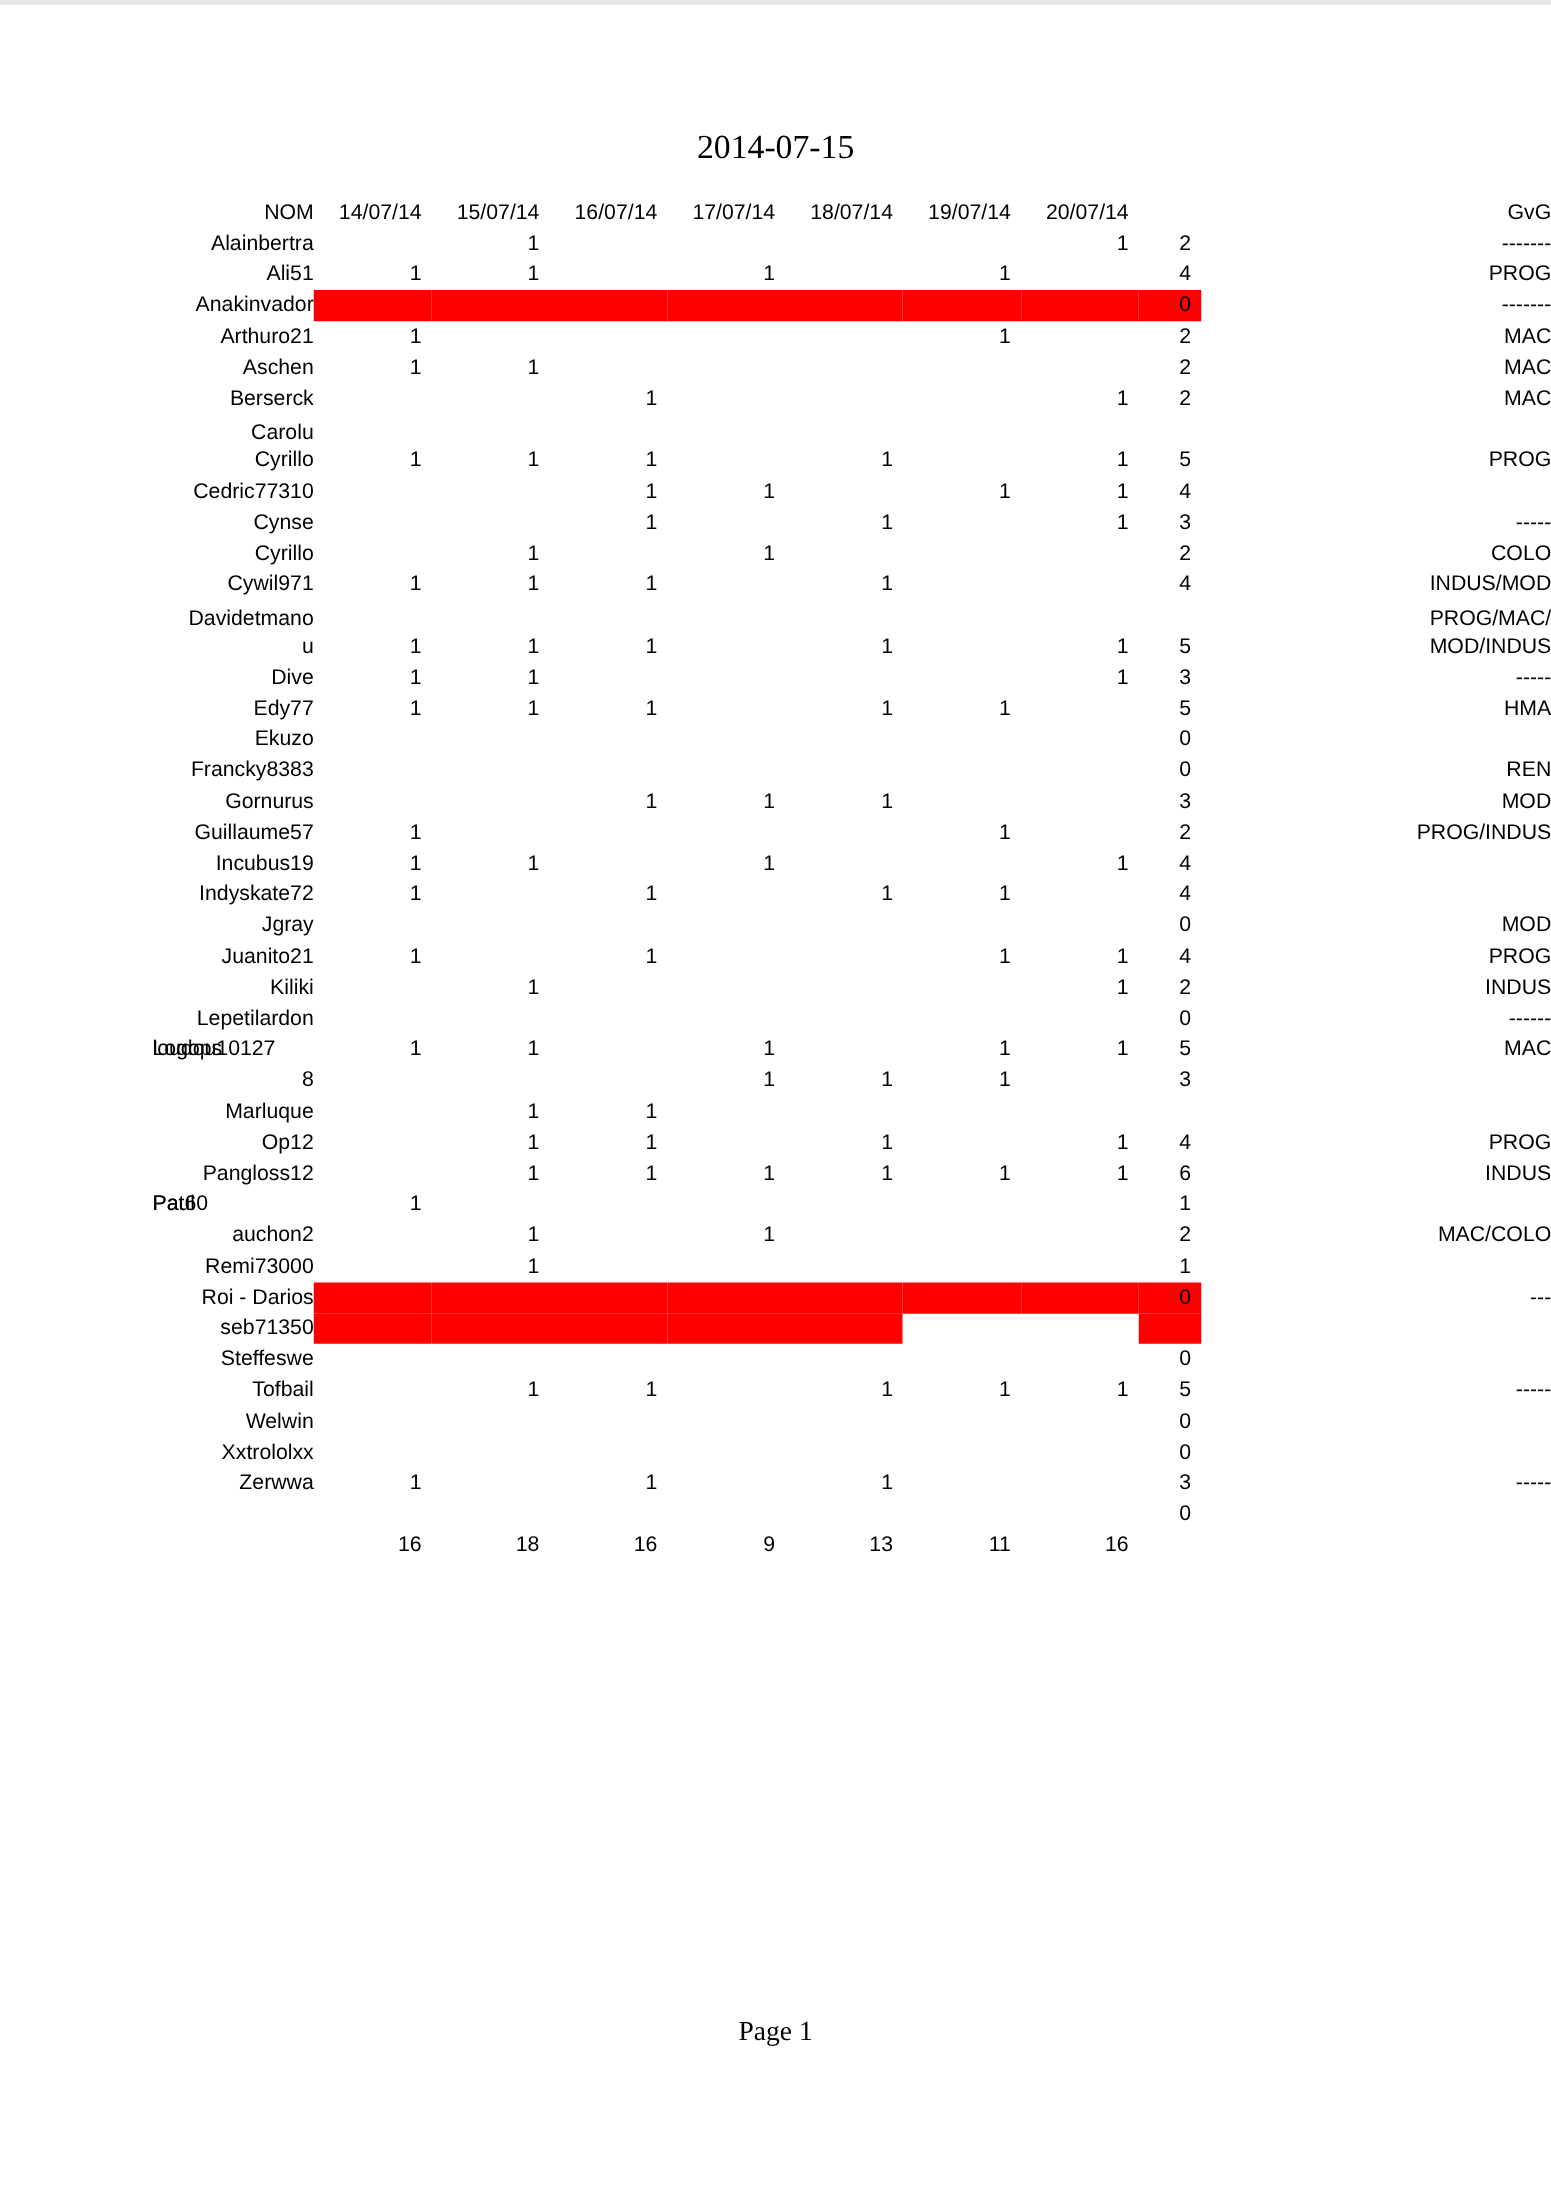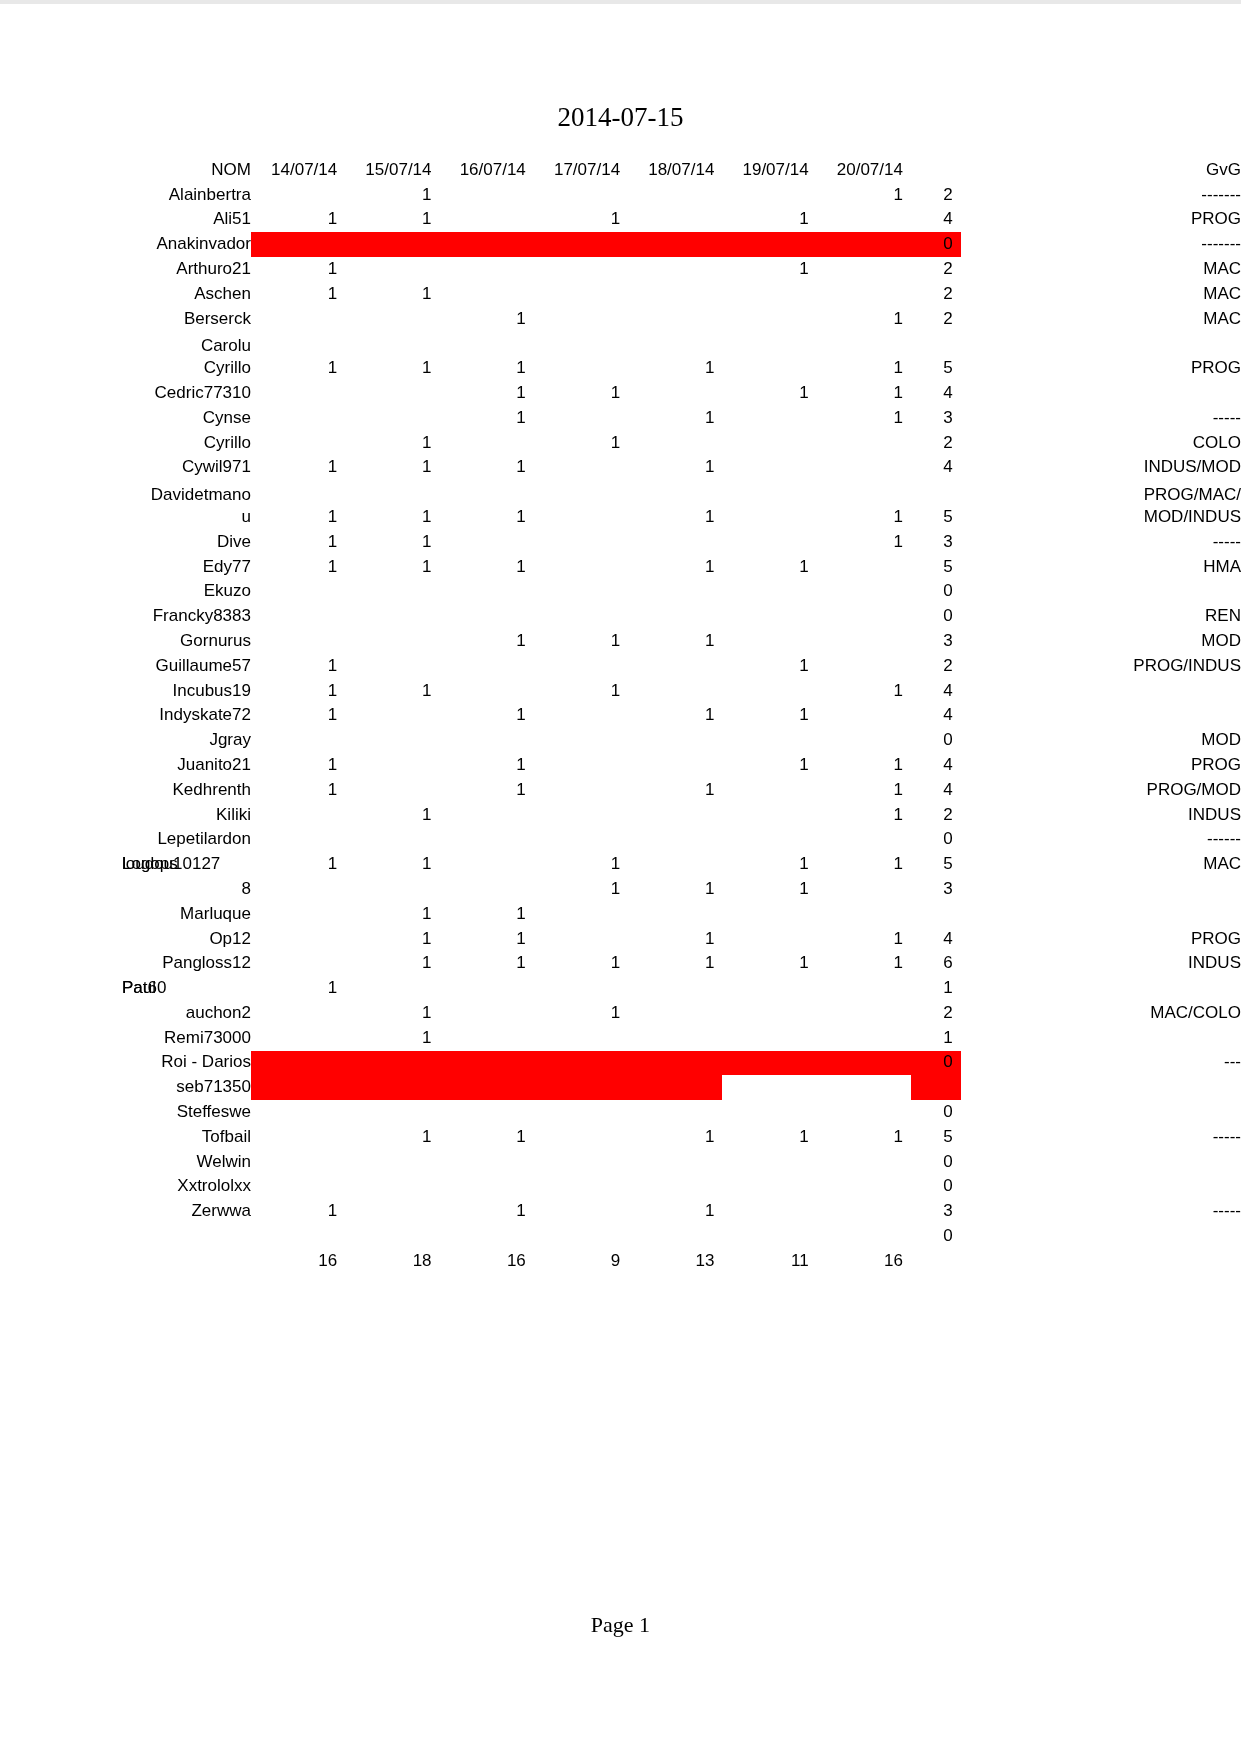--- a/index.html
+++ b/index.html
@@ -337,32 +337,20 @@
           <td class="val"></td>
           <td class="val">1</td>
           <td class="val"></td>
           <td class="val"></td>
           <td class="val">1</td>
           <td class="val">1</td>
           <td class="total">4</td>
           <td class="gvg">PROG</td>
         </tr>
         <tr>
-          <td class="name">Kedhrenth</td>
-          <td class="val">1</td>
-          <td class="val"></td>
-          <td class="val">1</td>
-          <td class="val"></td>
-          <td class="val">1</td>
-          <td class="val"></td>
-          <td class="val">1</td>
-          <td class="total">4</td>
-          <td class="gvg">PROG/MOD</td>
-        </tr>
-        <tr>
           <td class="name">Kiliki</td>
           <td class="val"></td>
           <td class="val">1</td>
           <td class="val"></td>
           <td class="val"></td>
           <td class="val"></td>
           <td class="val"></td>
           <td class="val">1</td>
           <td class="total">2</td>
           <td class="gvg">INDUS</td>

